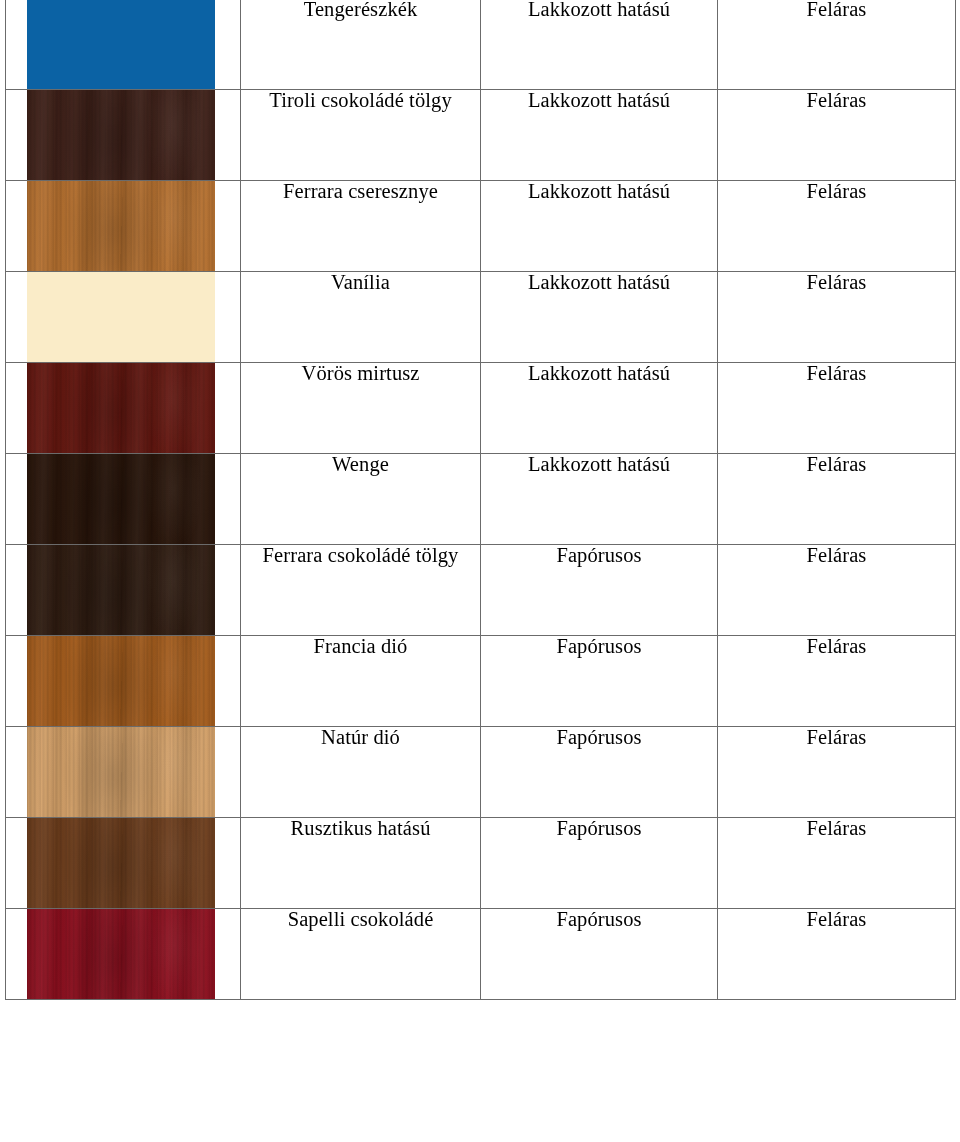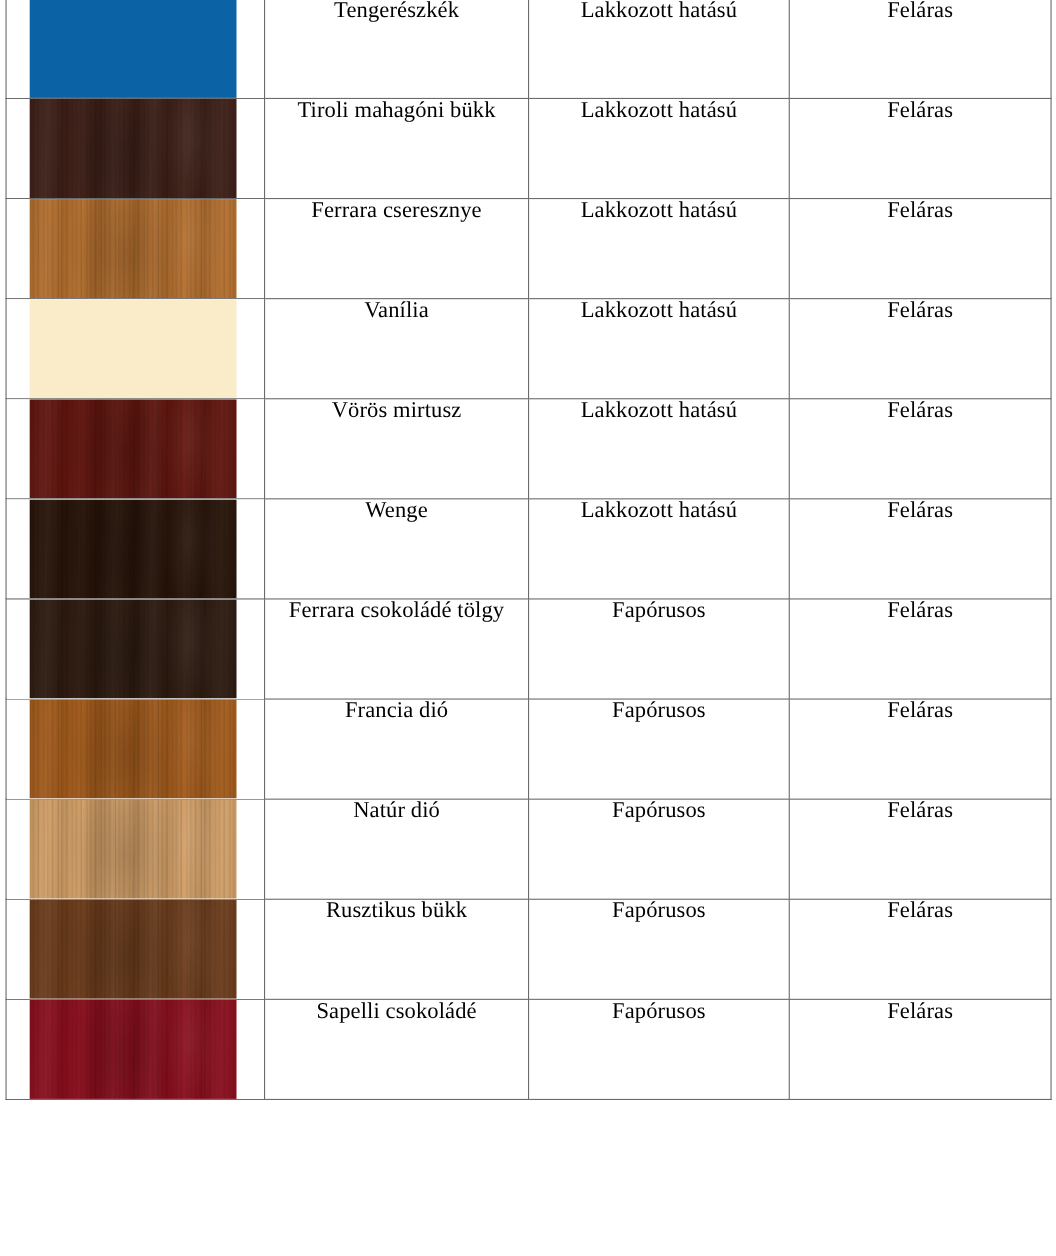--- a/index.html
+++ b/index.html
@@ -134,21 +134,21 @@
           <td class="cell-text">Lakkozott hatású</td>
           <td class="cell-text">Feláras</td>
         </tr>
         <tr>
           <td class="cell-swatch">
             <div class="swatch" style="background-color: rgb(62, 32, 24);">
               <div class="grain"></div>
               <div class="grain2"></div>
             </div>
           </td>
-          <td class="cell-text">Tiroli mahagóni bükk</td>
+          <td class="cell-text">Tiroli csokoládé tölgy</td>
           <td class="cell-text">Lakkozott hatású</td>
           <td class="cell-text">Feláras</td>
         </tr>
         <tr>
           <td class="cell-swatch">
             <div class="swatch" style="background-color: rgb(181, 112, 47);">
               <div class="grain"></div>
               <div class="grain2"></div>
             </div>
           </td>
@@ -219,21 +219,21 @@
           <td class="cell-text">Fapórusos</td>
           <td class="cell-text">Feláras</td>
         </tr>
         <tr>
           <td class="cell-swatch">
             <div class="swatch" style="background-color: rgb(109, 61, 28);">
               <div class="grain"></div>
               <div class="grain2"></div>
             </div>
           </td>
-          <td class="cell-text">Rusztikus bükk</td>
+          <td class="cell-text">Rusztikus hatású</td>
           <td class="cell-text">Fapórusos</td>
           <td class="cell-text">Feláras</td>
         </tr>
         <tr>
           <td class="cell-swatch">
             <div class="swatch" style="background-color: rgb(140, 15, 30);">
               <div class="grain"></div>
               <div class="grain2"></div>
             </div>
           </td>

